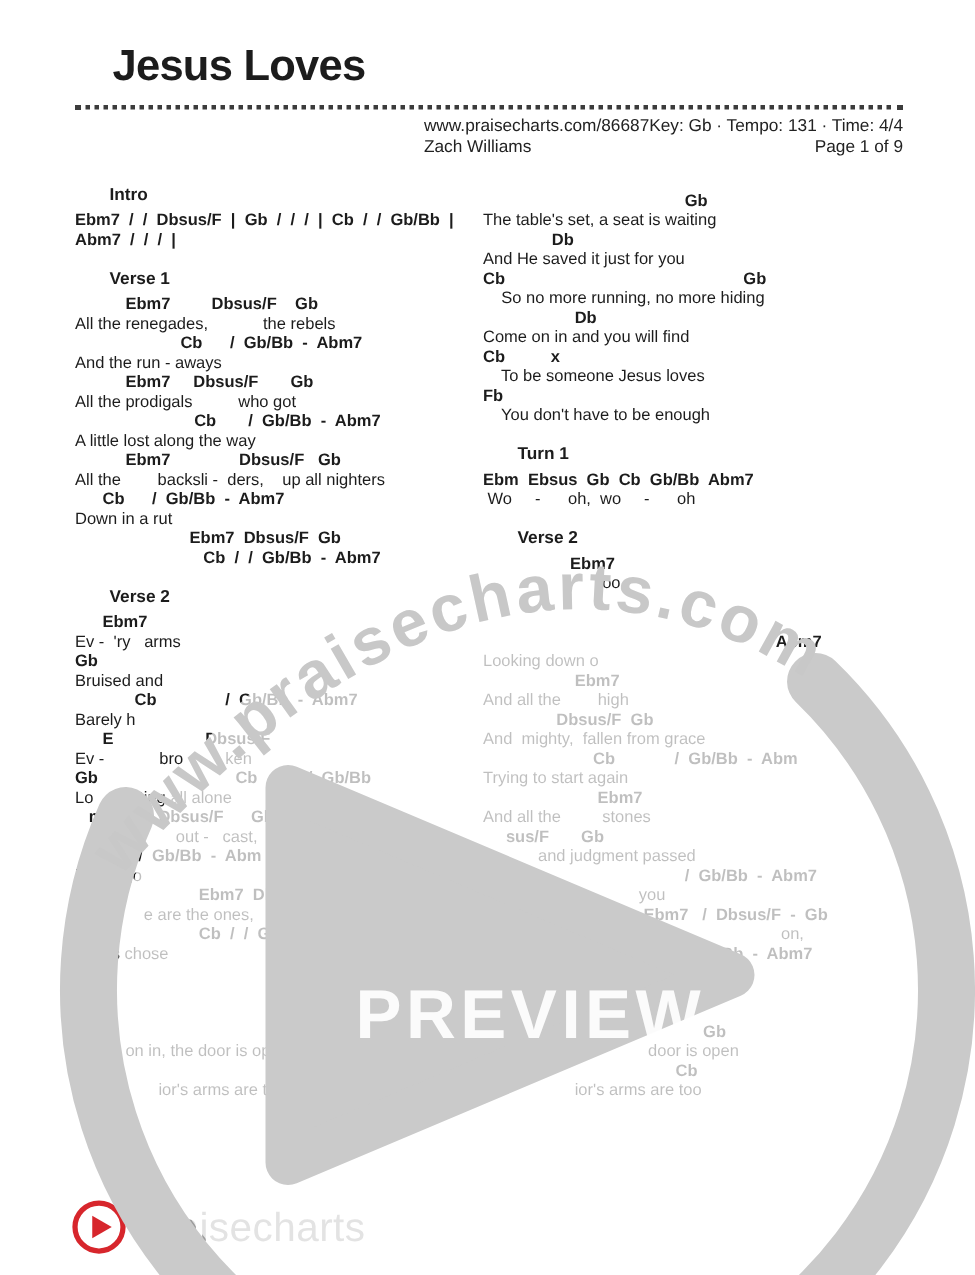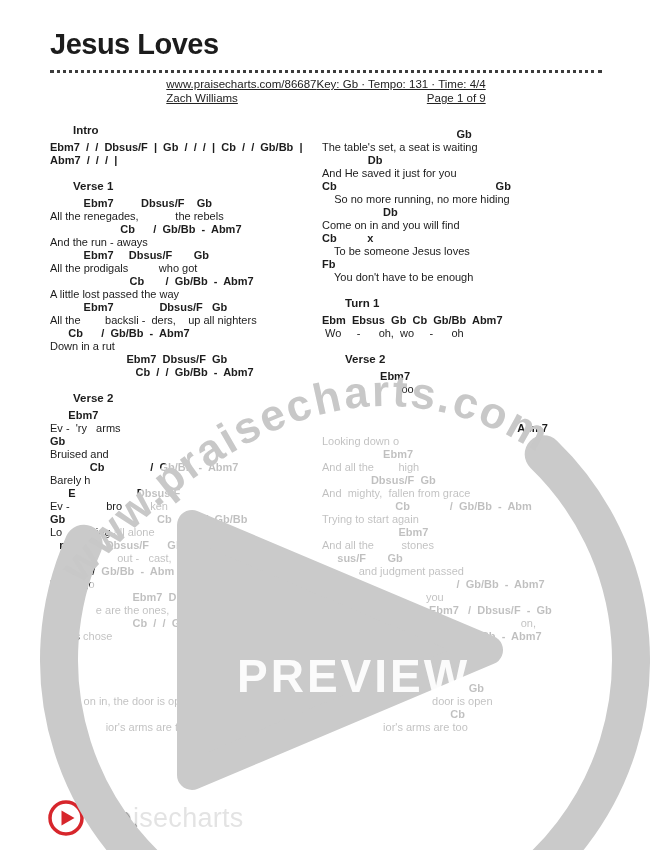--- a/index.html
+++ b/index.html
@@ -3,23 +3,23 @@
 <meta charset="utf-8">
 <style>
   html,body{margin:0;padding:0;}
   body{
     width:650px;height:850px;position:relative;overflow:hidden;
     background:#ffffff;color:#1c1c1c;
     font-family:"Liberation Sans",sans-serif;
   }
   
   .hdr{position:absolute;left:50px;top:28px;width:552px;}
-  .title{font-size:29px;font-weight:bold;letter-spacing:-0.5px;}
+  .title{font-size:29px;font-weight:bold;letter-spacing:-0.5px;margin-left:25px;}
   .rule{border-top:3px dotted #3c3c3c;margin-top:9px;}
-  .meta{display:flex;justify-content:center;margin-top:4px;font-size:11.5px;line-height:14px;color:#222;text-decoration:underline;}
+  .meta{display:flex;justify-content:flex-end;margin-top:4px;font-size:11.5px;line-height:14px;color:#222;}
   .meta .right{text-align:right;}
   
   .col{position:absolute;z-index:1;}
   .col-left{left:50px;top:124px;width:268px;}
   .col-right{left:322px;top:128px;width:306px;}
   .section{margin-bottom:13px;}
   .sec-title{font-size:11.5px;font-weight:bold;margin-bottom:5px;padding-left:23px;}
   .chords{font-size:11px;font-weight:bold;white-space:pre;line-height:13px;min-height:13px;}
   .lyrics{font-size:11px;white-space:pre;line-height:13px;min-height:13px;}
   .pair.spacer{height:26px;}
@@ -66,21 +66,21 @@
       <div class="pair">
         <div class="chords">                       Cb      /  Gb/Bb  -  Abm7</div>
         <div class="lyrics">And the run - aways</div>
       </div>
       <div class="pair">
         <div class="chords">           Ebm7     Dbsus/F       Gb</div>
         <div class="lyrics">All the prodigals          who got</div>
       </div>
       <div class="pair">
         <div class="chords">                          Cb       /  Gb/Bb  -  Abm7</div>
-        <div class="lyrics">A little lost passed the way</div>
+        <div class="lyrics">A little lost along the way</div>
       </div>
       <div class="pair">
         <div class="chords">           Ebm7               Dbsus/F   Gb</div>
         <div class="lyrics">All the        backsli -  ders,    up all nighters</div>
       </div>
       <div class="pair">
         <div class="chords">      Cb      /  Gb/Bb  -  Abm7</div>
         <div class="lyrics">Down in a rut</div>
       </div>
       <div class="pair">

